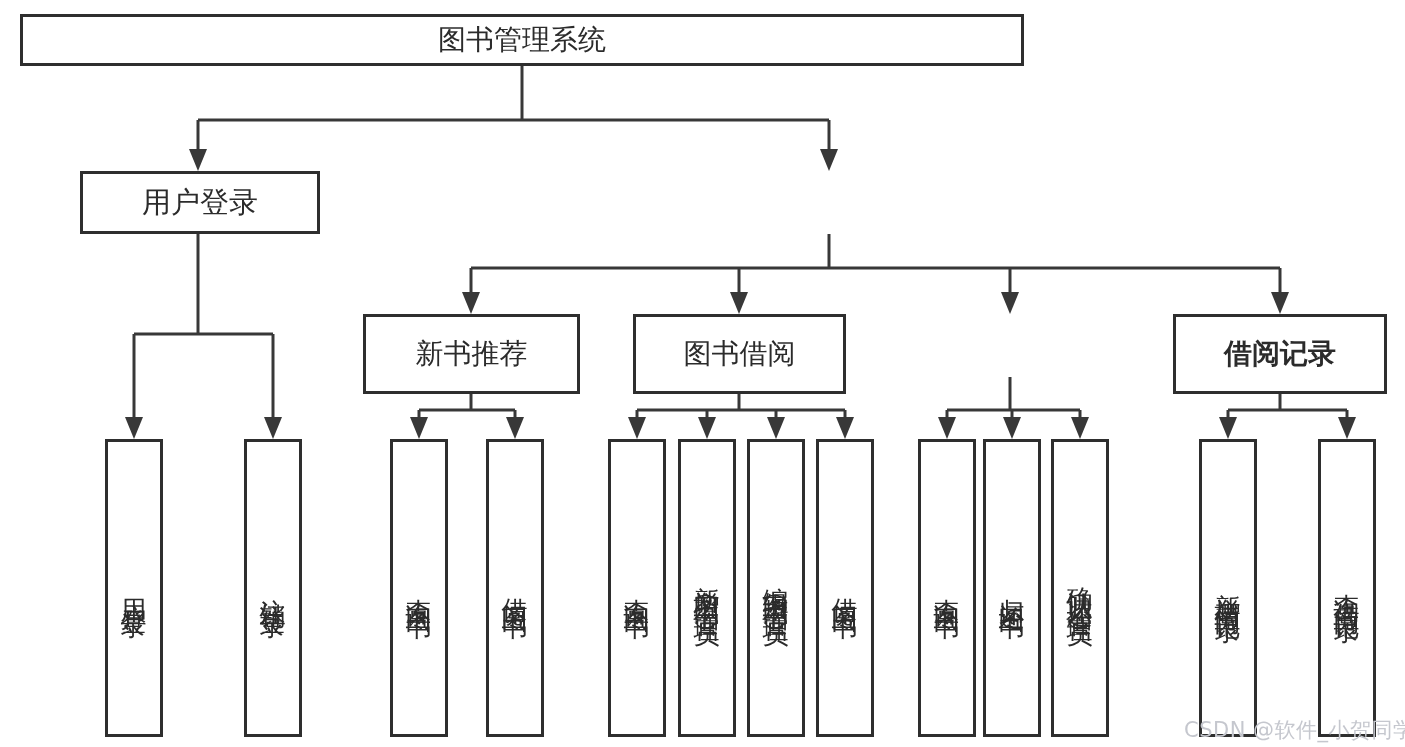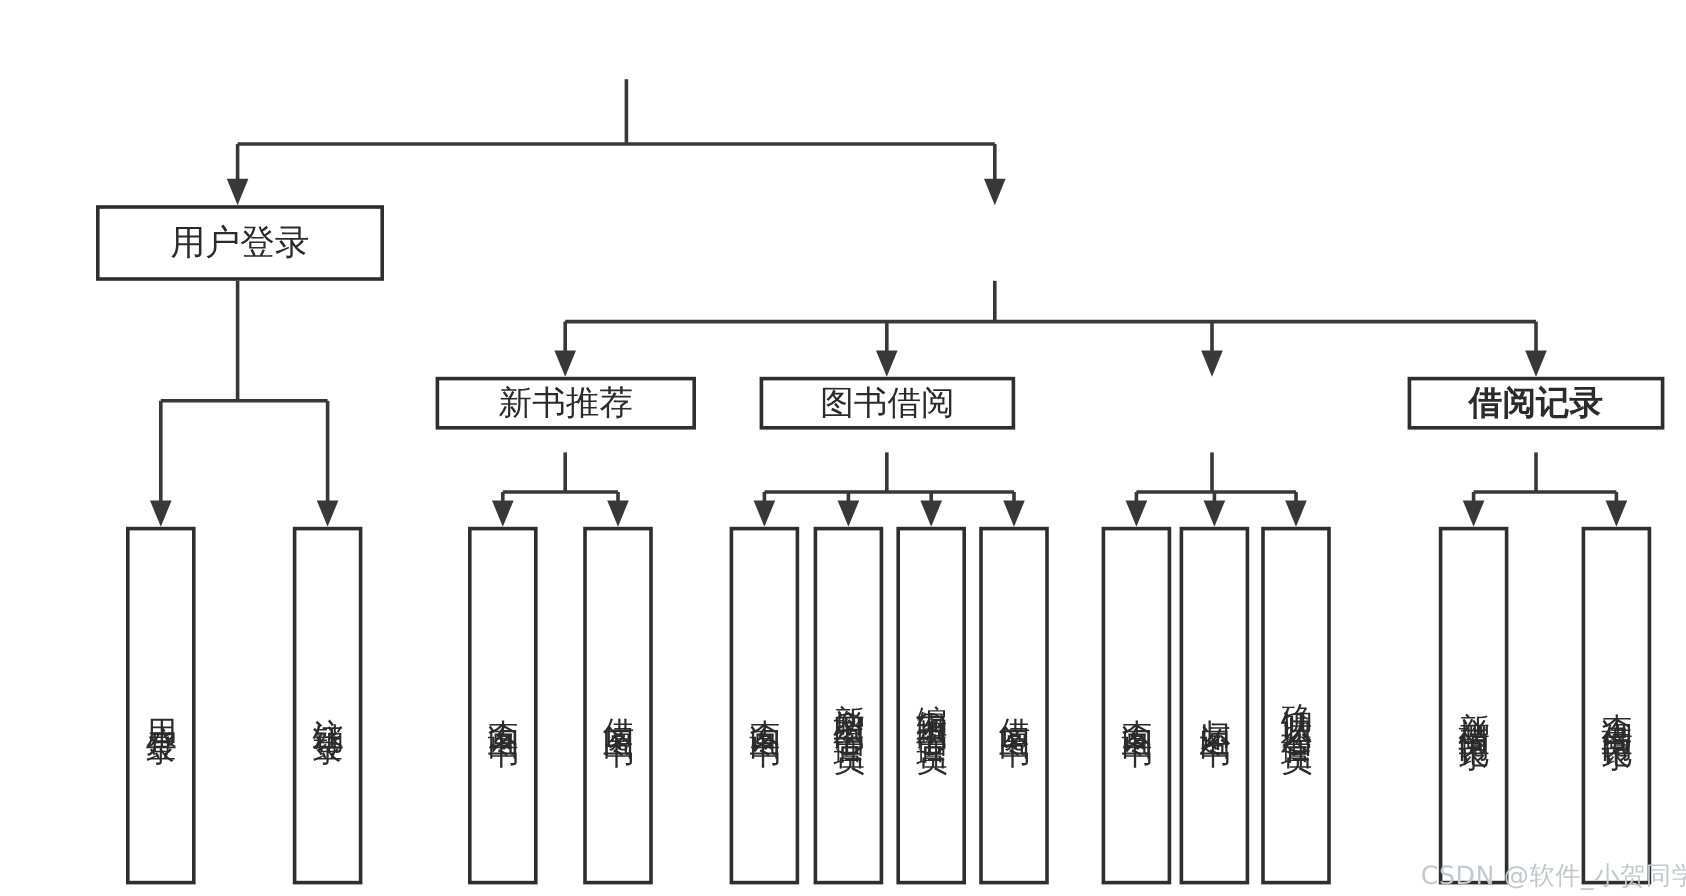--- a/index.html
+++ b/index.html
@@ -18,21 +18,21 @@
   .node{
     position:absolute;box-sizing:border-box;background:var(--background);
     border:3px solid var(--box-border);color:var(--text);
     display:flex;align-items:center;justify-content:center;
     z-index:2;line-height:1.2;white-space:nowrap;
   }
   .root-node{left:20px;top:14px;width:1004px;height:52px;font-size:28px;}
   .l1{top:171px;height:63px;font-size:29px;}
   .l1.a{left:80px;width:240px;}
   .l1.b{left:713px;width:232px;}
-  .l2{top:314px;height:44px;font-size:28px;}
+  .l2{top:314px;height:80px;font-size:28px;}
   .l2.a{left:363px;width:217px;}
   .l2.b{left:633px;width:213px;}
   .l2.c{left:904px;width:213px;}
   .l2.d{left:1173px;width:214px;font-weight:bold;}
   .leaf{top:439px;width:58px;height:298px;font-size:26px;}
   .leaf .v{
     writing-mode:vertical-rl;text-orientation:mixed;
     letter-spacing:5px;line-height:1;
   }
   .watermark{
@@ -102,20 +102,21 @@
     <polygon class="ahead" points="1071,417 1089,417 1080,439"></polygon>
 
     <line class="cline" x1="1280" y1="377" x2="1280" y2="410"></line>
     <line class="cline" x1="1228" y1="410" x2="1347" y2="410"></line>
     <line class="cline" x1="1228" y1="410" x2="1228" y2="428"></line>
     <polygon class="ahead" points="1219,417 1237,417 1228,439"></polygon>
     <line class="cline" x1="1347" y1="410" x2="1347" y2="428"></line>
     <polygon class="ahead" points="1338,417 1356,417 1347,439"></polygon>
   </svg>
 
+  <div class="node root-node">图书管理系统</div>
 
   <div class="node l1 a">用户登录</div>
 
   <div class="node l2 a">新书推荐</div>
   <div class="node l2 b">图书借阅</div>
   <div class="node l2 d">借阅记录</div>
 
   <div class="node leaf" style="left:105px">
     <span class="v">用户登录</span>
   </div>

